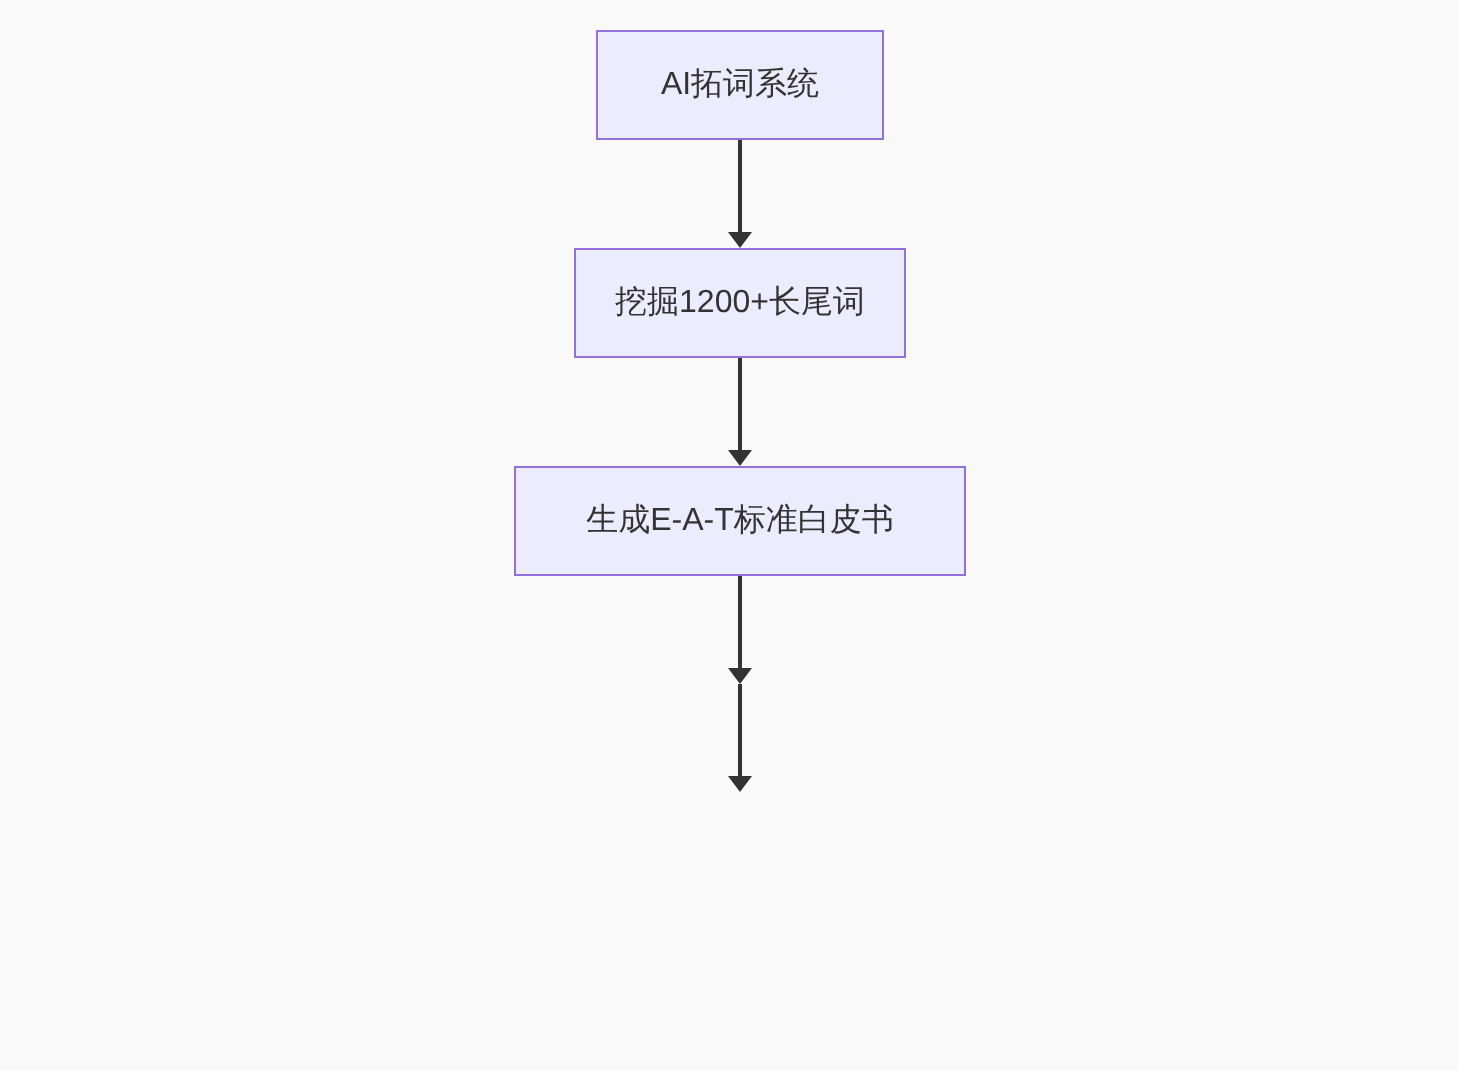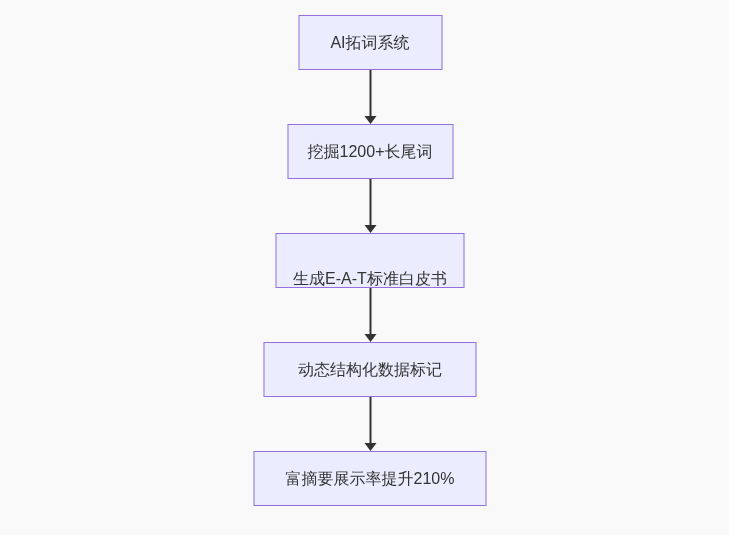--- a/index.html
+++ b/index.html
@@ -31,21 +31,21 @@
     align-items: center;
     justify-content: center;
     color: #333333;
     font-size: 16px;
     line-height: 1;
     white-space: nowrap;
     text-align: center;
   }
   .node-0 { width: 144px; }
   .node-1 { width: 166px; }
-  .node-2 { width: 189px; align-items: flex-end; }
+  .node-2 { width: 226px; }
   .node-3 { width: 213px; }
   .node-4 { width: 233px; }
   .edge {
     height: 54px;
     width: 12px;
     display: flex;
     flex-direction: column;
     align-items: center;
   }
   .edge .line {
@@ -87,27 +87,21 @@
 
     <div class="node node-2">
       <span>生成E-A-T标准白皮书</span>
     </div>
 
     <div class="edge">
       <div class="line"></div>
       <div class="arrowhead"></div>
     </div>
 
-    <div class="node node-3">
-      <span>动态结构化数据标记</span>
-    </div>
 
     <div class="edge">
       <div class="line"></div>
       <div class="arrowhead"></div>
     </div>
 
-    <div class="node node-4">
-      <span>富摘要展示率提升210%</span>
-    </div>
 
   </div>
 </div>
 
 </body></html>

